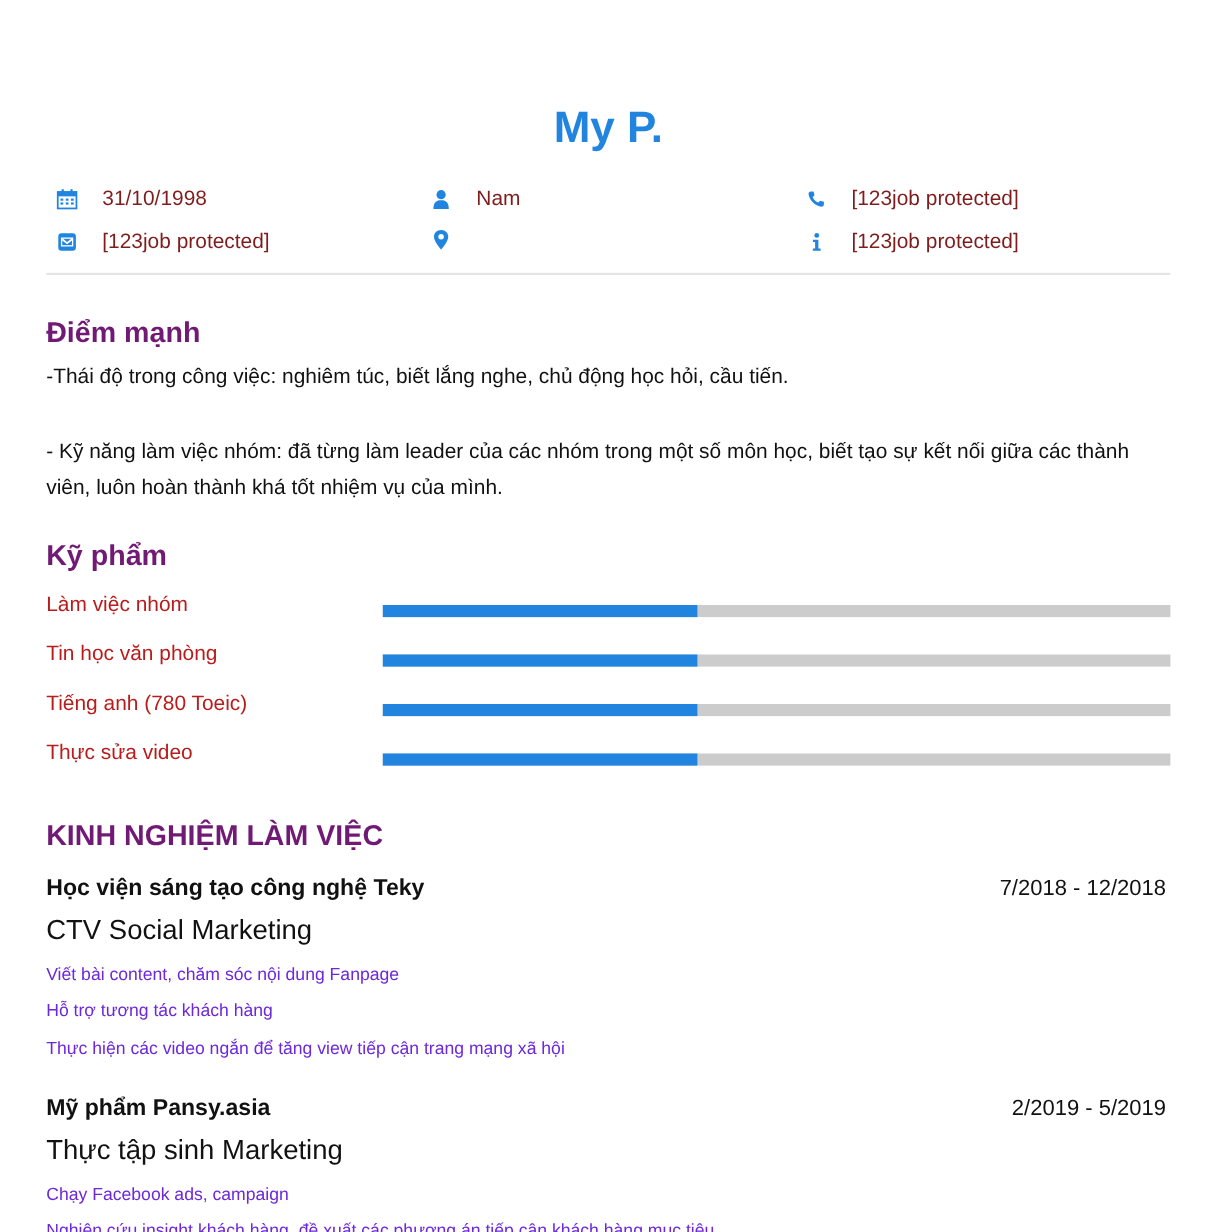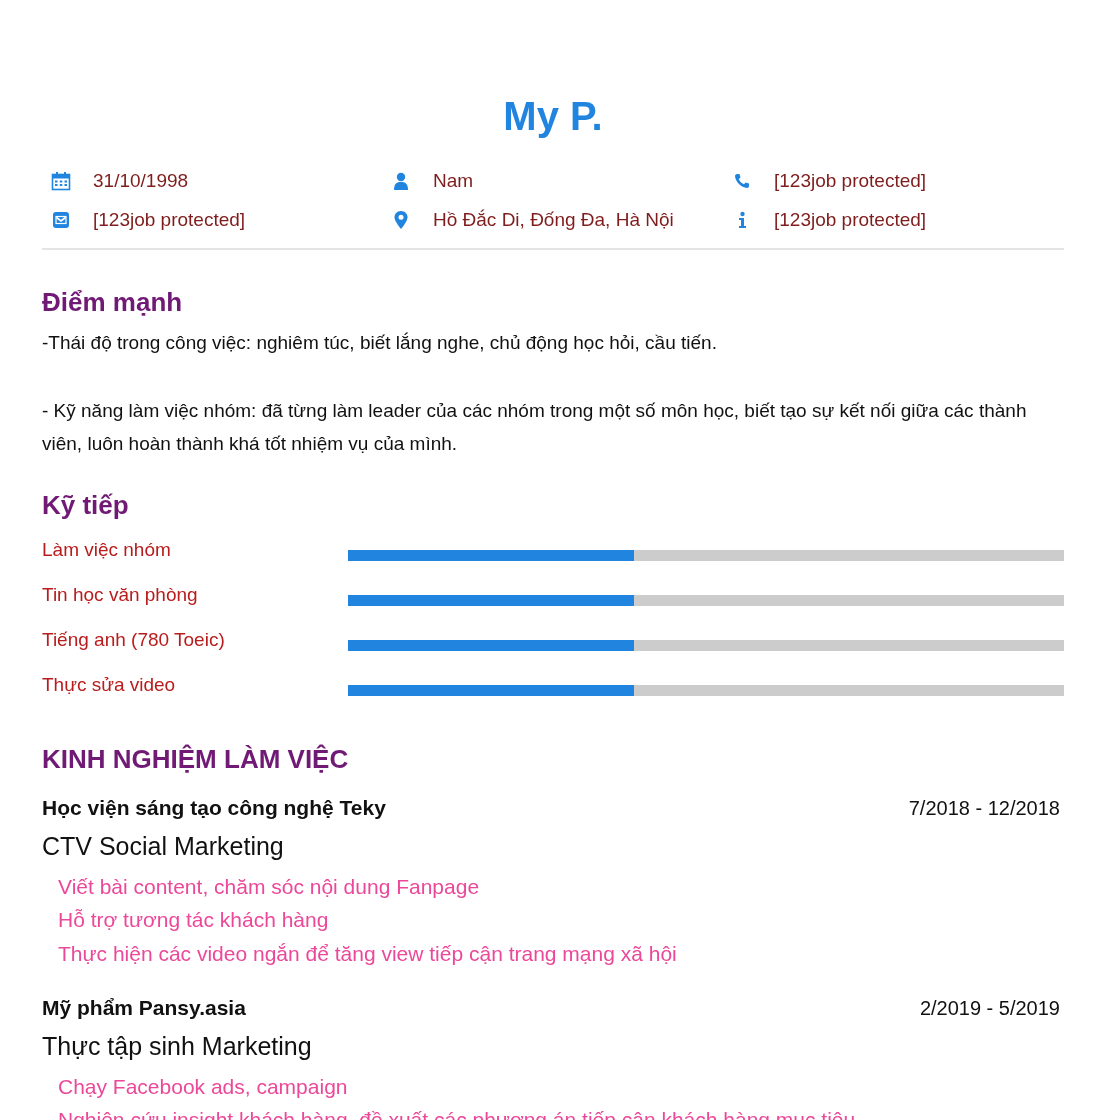--- a/index.html
+++ b/index.html
@@ -14,21 +14,21 @@
   .divider { position: absolute; top: 248px; left: 0; width: 1022px; height: 2px; background: #e4e4e4; }
   .h2 { position: absolute; left: 0; font-size: 26px; font-weight: bold; color: #701a75; line-height: 32px; }
   .para { position: absolute; left: 0; width: 1022px; font-size: 19px; line-height: 33px; color: #111; }
   .skill-row { position: absolute; left: 0; width: 1022px; height: 30px; }
   .skill-label { position: absolute; left: 0; top: 0; font-size: 19px; line-height: 24px; color: #b91c1c; }
   .skill-bar { position: absolute; left: 306px; top: 12px; width: 716px; height: 11px; background: #cccccc; }
   .skill-fill { position: absolute; left: 0; top: 0; height: 11px; background: #2185e0; }
   .job-title { position: absolute; left: 0; font-size: 21px; font-weight: bold; line-height: 26px; color: #111; }
   .job-date { position: absolute; right: 4px; font-size: 20px; line-height: 26px; color: #111; }
   .job-role { position: absolute; left: 0; font-size: 25px; line-height: 26px; color: #111; }
-  .job-desc { position: absolute; left: 16px; width: 1022px; font-size: 21px; line-height: 33.5px; color: #ec4899; }
+  .job-desc { position: absolute; left: 0; width: 1022px; font-size: 16px; line-height: 33.5px; color: #6d28d9; }
 </style>
 </head>
 <body>
 
 <div class="page">
 
   <div class="name">My P.</div>
 
   <div class="info">
 
@@ -79,40 +79,39 @@
       </span>
       <span>[123job protected]</span>
     </div>
     <div class="info-item" style="left:348px; top:39px;">
       <span class="ic">
         <svg width="16" height="20" viewBox="0 0 16 20">
             <path d="M8 1 C4 1 1.5 4 1.5 7.2 C1.5 11.5 8 19 8 19 C8 19 14.5 11.5 14.5 7.2 C14.5 4 12 1 8 1 Z" fill="#2185e0"></path>
             <circle cx="8" cy="7.2" r="2.5" fill="#fff"></circle>
           </svg>
       </span>
-      <span>Hồ Đắc Di, Đống Đa, Hà Nội</span>
     </div>
     <div class="info-item" style="left:689px; top:39px;">
       <span class="ic">
         <svg width="12" height="20" viewBox="0 0 12 20">
             <circle cx="6.5" cy="4" r="2.2" fill="#2185e0"></circle>
             <path d="M3 8 L8 8 L8 16 L10 16 L10 18 L3 18 L3 16 L5 16 L5 10 L3 10 Z" fill="#2185e0"></path>
           </svg>
       </span>
       <span>[123job protected]</span>
     </div>
   </div>
 
   <div class="divider"></div>
 
   <div class="h2" style="top:286px;">Điểm mạnh</div>
   <div class="para" style="top:326px;">-Thái độ trong công việc: nghiêm túc, biết lắng nghe, chủ động học hỏi, cầu tiến.</div>
   <div class="para" style="top:394px;">- Kỹ năng làm việc nhóm: đã từng làm leader của các nhóm trong một số môn học, biết tạo sự kết nối giữa các thành viên, luôn hoàn thành khá tốt nhiệm vụ của mình.</div>
 
-  <div class="h2" style="top:489px;">Kỹ tiếp</div>
+  <div class="h2" style="top:489px;">Kỹ phẩm</div>
 
   <div class="skill-row" style="top:538px;">
     <span class="skill-label">Làm việc nhóm</span>
     <div class="skill-bar">
       <div class="skill-fill" style="width: 40%;"></div>
     </div>
   </div>
   <div class="skill-row" style="top:583px;">
     <span class="skill-label">Tin học văn phòng</span>
     <div class="skill-bar">

